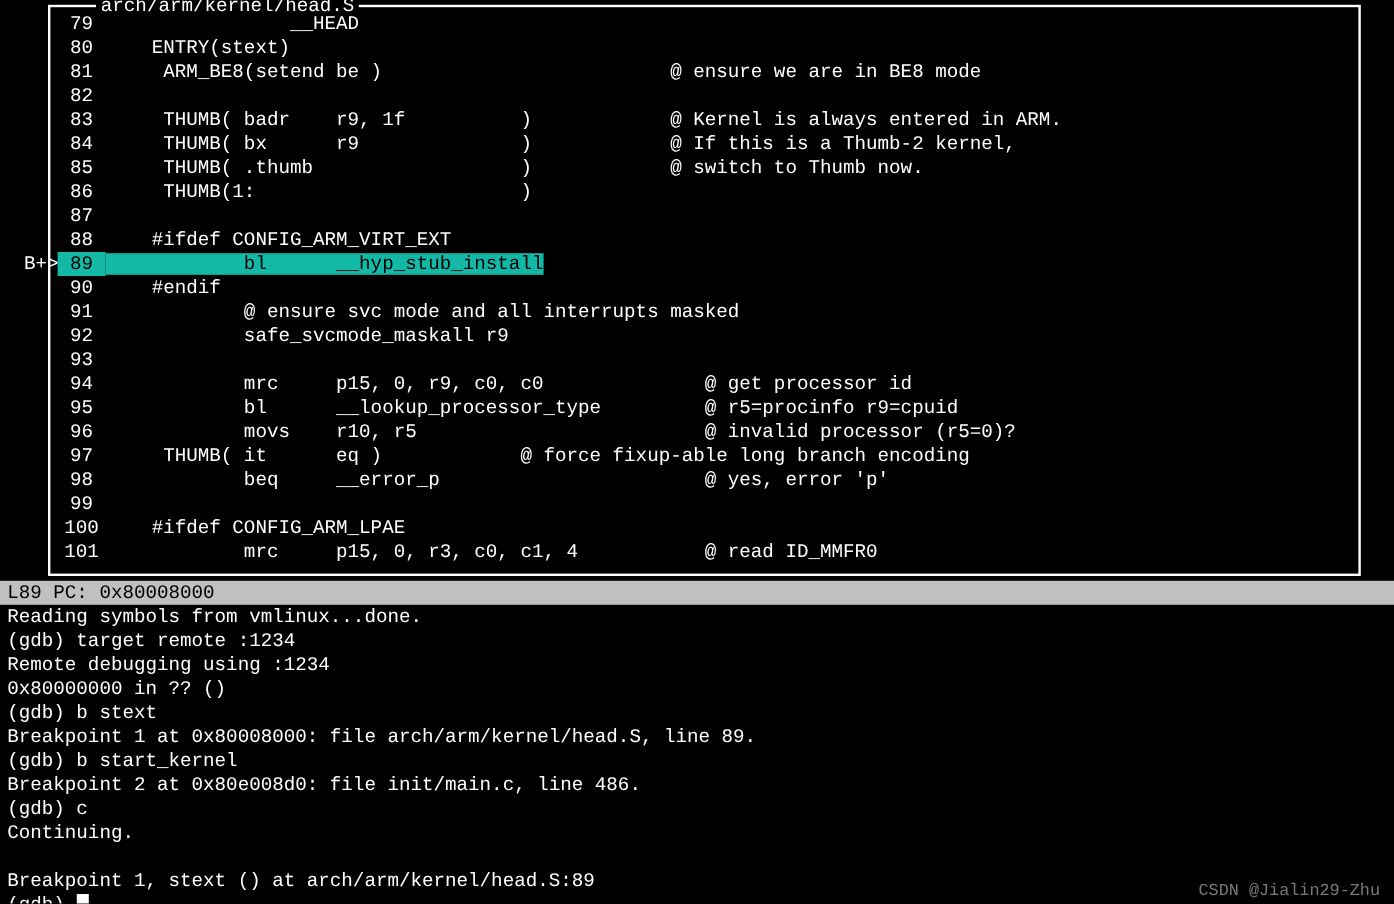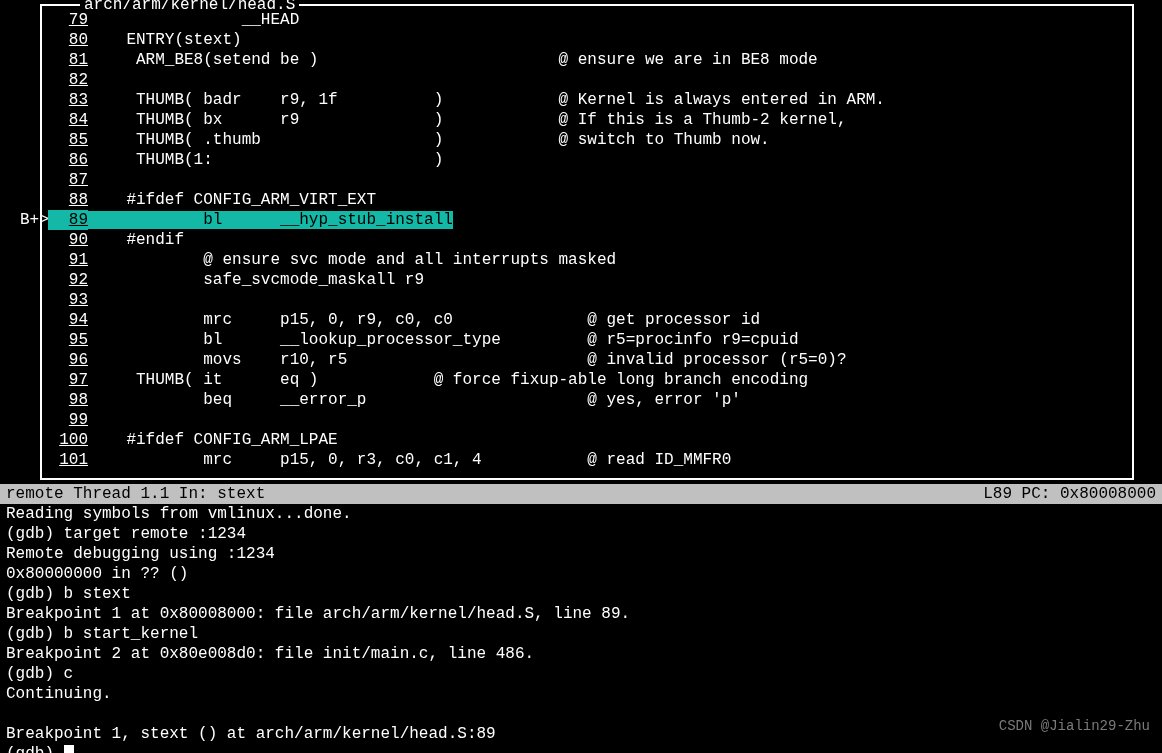--- a/index.html
+++ b/index.html
@@ -25,21 +25,21 @@
       top: -11px;
       left: 38px;
       background: #000;
       padding: 0 4px;
       color: #fff;
     }
     .code-area {
       padding: 4px 12px 4px 6px;
       white-space: pre;
     }
-    .lineno { display: inline-block; width: 40px; text-align: right; text-decoration: underline; }
+    .lineno { display: inline-block; width: 40px; text-align: center; }
     .highlighted {
       background: #14b8a6;
       color: #000;
     }
     .marker-col {
       position: absolute;
       left: -28px;
       top: 0;
       width: 26px;
       text-align: left;
@@ -59,34 +59,33 @@
     }
     .cursor {
       background: #fff;
       display: inline-block;
       width: 10px;
       height: 18px;
       vertical-align: text-bottom;
     }
     .watermark {
       position: absolute;
-      bottom: 18px;
+      bottom: 1px;
       right: 12px;
       color: #7a7a7a;
       font-size: 14px;
     }
   </style>
 </head>
 <body>
 
 <div class="source-box">
   <span class="box-title">arch/arm/kernel/head.S</span>
   <div class="code-area" id="code-listing"><div class="code-row"><span class="marker-col"></span><span class="lineno">79</span><span>                __HEAD</span></div><div class="code-row"><span class="marker-col"></span><span class="lineno">80</span><span>    ENTRY(stext)</span></div><div class="code-row"><span class="marker-col"></span><span class="lineno">81</span><span>     ARM_BE8(setend be )                         @ ensure we are in BE8 mode</span></div><div class="code-row"><span class="marker-col"></span><span class="lineno">82</span><span></span></div><div class="code-row"><span class="marker-col"></span><span class="lineno">83</span><span>     THUMB( badr    r9, 1f          )            @ Kernel is always entered in ARM.</span></div><div class="code-row"><span class="marker-col"></span><span class="lineno">84</span><span>     THUMB( bx      r9              )            @ If this is a Thumb-2 kernel,</span></div><div class="code-row"><span class="marker-col"></span><span class="lineno">85</span><span>     THUMB( .thumb                  )            @ switch to Thumb now.</span></div><div class="code-row"><span class="marker-col"></span><span class="lineno">86</span><span>     THUMB(1:                       )</span></div><div class="code-row"><span class="marker-col"></span><span class="lineno">87</span><span></span></div><div class="code-row"><span class="marker-col"></span><span class="lineno">88</span><span>    #ifdef CONFIG_ARM_VIRT_EXT</span></div><div class="code-row"><span class="marker-col">B+&gt;</span><span class="highlighted lineno">89</span><span class="highlighted">            bl      __hyp_stub_install</span></div><div class="code-row"><span class="marker-col"></span><span class="lineno">90</span><span>    #endif</span></div><div class="code-row"><span class="marker-col"></span><span class="lineno">91</span><span>            @ ensure svc mode and all interrupts masked</span></div><div class="code-row"><span class="marker-col"></span><span class="lineno">92</span><span>            safe_svcmode_maskall r9</span></div><div class="code-row"><span class="marker-col"></span><span class="lineno">93</span><span></span></div><div class="code-row"><span class="marker-col"></span><span class="lineno">94</span><span>            mrc     p15, 0, r9, c0, c0              @ get processor id</span></div><div class="code-row"><span class="marker-col"></span><span class="lineno">95</span><span>            bl      __lookup_processor_type         @ r5=procinfo r9=cpuid</span></div><div class="code-row"><span class="marker-col"></span><span class="lineno">96</span><span>            movs    r10, r5                         @ invalid processor (r5=0)?</span></div><div class="code-row"><span class="marker-col"></span><span class="lineno">97</span><span>     THUMB( it      eq )            @ force fixup-able long branch encoding</span></div><div class="code-row"><span class="marker-col"></span><span class="lineno">98</span><span>            beq     __error_p                       @ yes, error 'p'</span></div><div class="code-row"><span class="marker-col"></span><span class="lineno">99</span><span></span></div><div class="code-row"><span class="marker-col"></span><span class="lineno">100</span><span>    #ifdef CONFIG_ARM_LPAE</span></div><div class="code-row"><span class="marker-col"></span><span class="lineno">101</span><span>            mrc     p15, 0, r3, c0, c1, 4           @ read ID_MMFR0</span></div></div>
 </div>
 
 <div class="status-bar">
-  <span>remote Thread 1.1 In: stext</span>
   <span>L89   PC: 0x80008000</span>
 </div>
 
 <div class="console" id="console"><div>Reading symbols from vmlinux...done.</div><div>(gdb) target remote :1234</div><div>Remote debugging using :1234</div><div>0x80000000 in ?? ()</div><div>(gdb) b stext</div><div>Breakpoint 1 at 0x80008000: file arch/arm/kernel/head.S, line 89.</div><div>(gdb) b start_kernel</div><div>Breakpoint 2 at 0x80e008d0: file init/main.c, line 486.</div><div>(gdb) c</div><div>Continuing.</div><div>&nbsp;</div><div>Breakpoint 1, stext () at arch/arm/kernel/head.S:89</div><div><span>(gdb) </span><span class="cursor"></span></div></div>
 
 <div class="watermark">CSDN @Jialin29-Zhu</div>
 
 </body></html>

